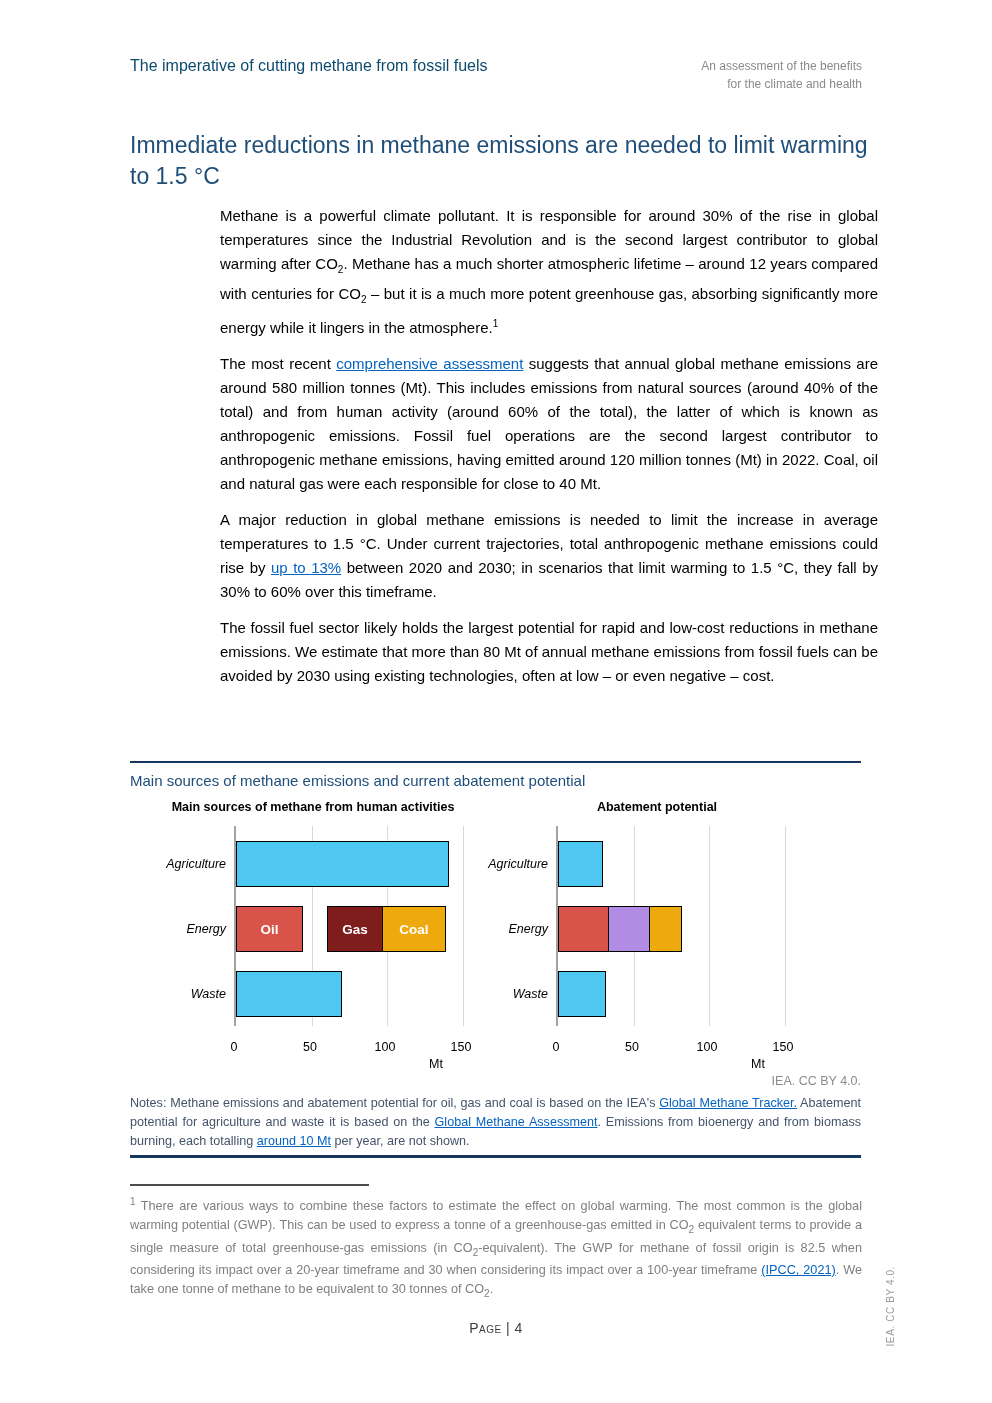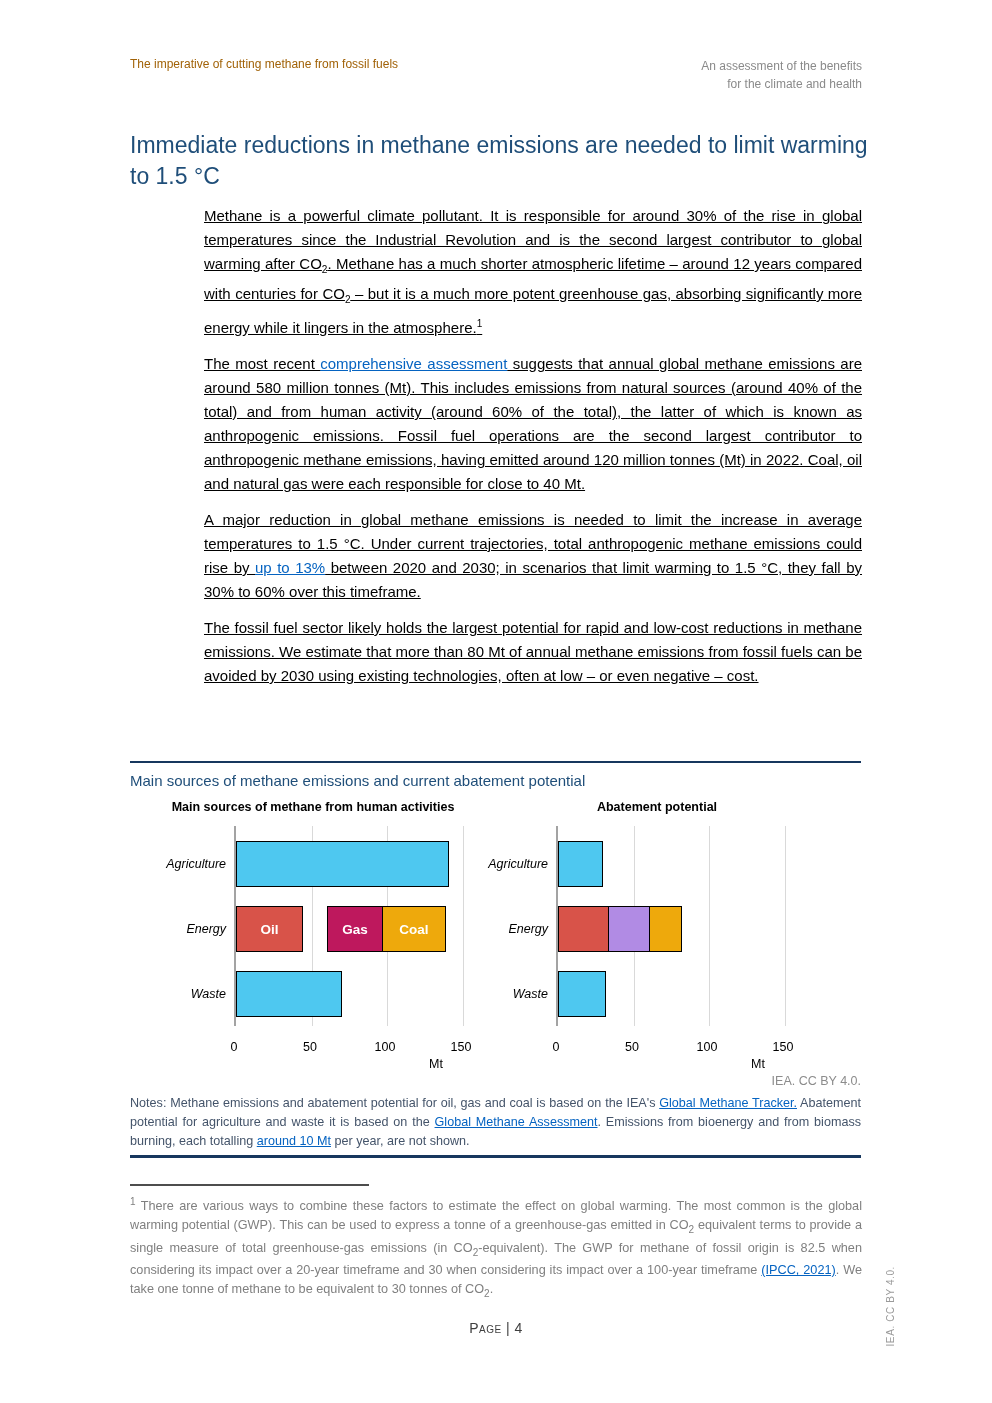--- a/index.html
+++ b/index.html
@@ -1,25 +1,25 @@
 <!DOCTYPE html>
 <html><head>
 <meta charset="utf-8">
 <style>
   html,body{margin:0;padding:0;background:#ffffff;}
   #page{position:relative;width:992px;height:1403px;background:#ffffff;overflow:hidden;
         font-family:"Liberation Sans", sans-serif;color:#000;}
   .abs{position:absolute;}
   
-  #header-left{left:130px;top:57px;font-size:12px;color:#a16207;}
+  #header-left{left:130px;top:57px;font-size:16px;color:#0c4a6e;}
   #header-right{right:130px;top:57px;font-size:12px;color:#8a8a8a;text-align:right;line-height:18px;}
   
   #page-title{left:130px;top:130px;width:740px;font-size:23px;font-weight:normal;color:#1F4E79;line-height:31px;}
   
-  #body-text{left:204px;top:204px;width:658px;text-decoration:underline;}
+  #body-text{left:220px;top:204px;width:658px;}
   #body-text p{margin:0 0 12px 0;font-size:15px;line-height:24px;text-align:justify;}
   .lnk{color:#0563C1;text-decoration:underline;cursor:pointer;}
   sub,sup{font-size:10px;}
   
   #figure{left:130px;top:761px;width:731px;border-top:2px solid #17375E;border-bottom:3px solid #17375E;
           padding:8px 0 4px 0;box-sizing:border-box;}
   #figure-title{font-size:15px;font-weight:normal;color:#1F4E79;line-height:19px;}
   .charts-row{display:flex;margin-top:10px;}
   .chart-title{text-align:center;font-weight:bold;font-size:12.5px;height:16px;margin-bottom:10px;}
   .chart-main{display:flex;}
@@ -82,21 +82,21 @@
             </div>
           <div class="plot" style="width: 262px;">
               <div class="gridline" style="left: 76px;"></div>
               <div class="gridline" style="left: 151px;"></div>
               <div class="gridline" style="left: 227px;"></div>
               <div class="bar-row">
                 <div class="bar-seg" style="width: 213px; background: rgb(78, 200, 240);"></div>
               </div>
               <div class="bar-row">
                 <div class="bar-seg" style="width: 67px; background: rgb(216, 83, 73);">Oil</div>
-                <div class="bar-seg" style="width: 56px; background: #be185d; margin-left: 24px;">Gas</div>
+                <div class="bar-seg" style="width: 56px; background: #7f1d1d; margin-left: 24px;">Gas</div>
                 <div class="bar-seg" style="width: 64px; background: rgb(238, 169, 12);">Coal</div>
               </div>
               <div class="bar-row">
                 <div class="bar-seg" style="width: 106px; background: rgb(78, 200, 240);"></div>
               </div>
             </div>
         </div>
         <div class="axis-row" style="margin-left: 104px; width: 262px;">
             <span class="x-tick" style="left: 0px;">0</span>
             <span class="x-tick" style="left: 76px;">50</span>

